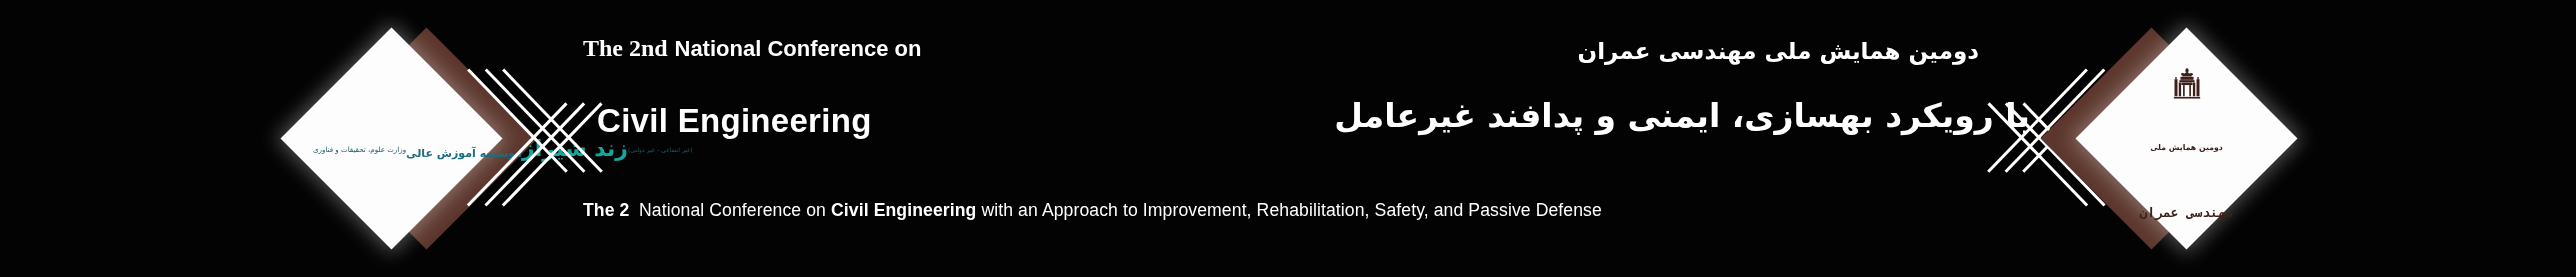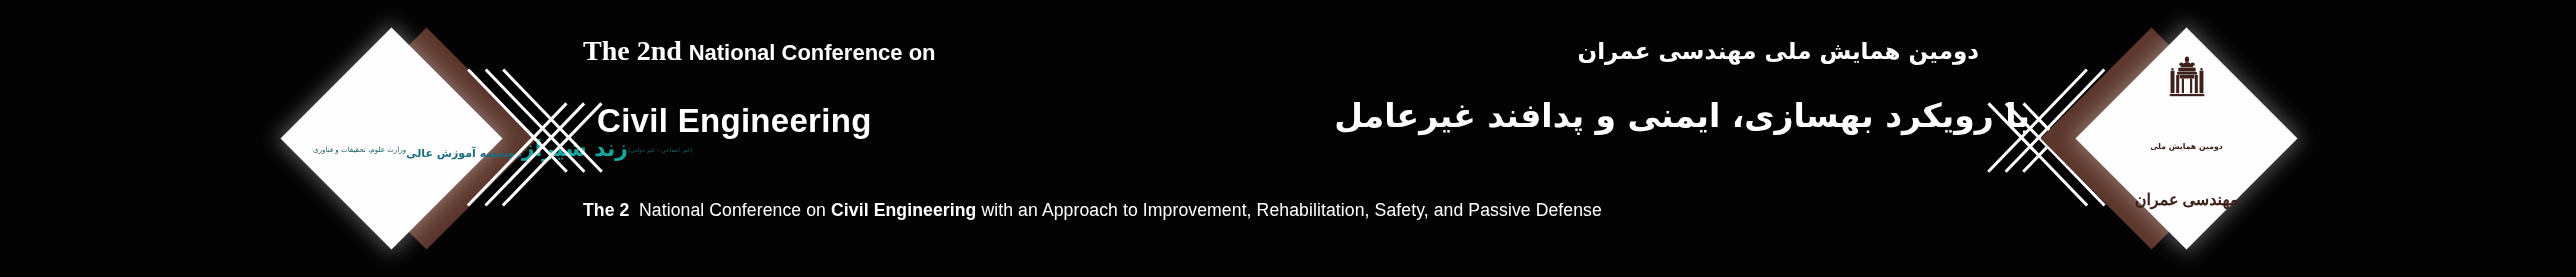--- a/index.html
+++ b/index.html
@@ -82,42 +82,42 @@
     font-size:22px;color:#16a6a0;direction:rtl;margin-top:0.7px;white-space:nowrap;
     letter-spacing:-0.7px;
   }
   .zand-note{
     font-family:"DejaVu Sans",sans-serif;
     font-size:6.1px;color:#1d5d6b;direction:rtl;margin-top:2px;white-space:nowrap;
   }
 
   
   .conf-inner{
-    position:absolute;left:122px;top:56px;width:157px;height:157px;
+    position:absolute;left:122px;top:68px;width:157px;height:157px;
     display:flex;flex-direction:column;align-items:center;justify-content:center;
     box-sizing:border-box;padding-bottom:4.1px;gap:36px;
   }
   .gate{width:62px;height:72px;display:block;}
   .conf-l1{
     font-family:"DejaVu Sans",sans-serif;font-weight:bold;
     font-size:7.8px;color:#3c2019;direction:rtl;margin-top:4.1px;white-space:nowrap;
   }
   .conf-l2{
-    font-family:Liberation Serif, serif;font-weight:bold;
-    font-size:16px;color:#3c2019;direction:rtl;margin-top:3px;white-space:nowrap;
+    font-family:Liberation Mono, monospace;font-weight:bold;
+    font-size:13px;color:#3c2019;direction:rtl;margin-top:17px;white-space:nowrap;
     letter-spacing:-0.3px;
   }
 
   
   .en-line1{
     position:absolute;left:583px;top:35px;color:#fff;white-space:nowrap;
   }
   .en-ord{
     font-family:"Liberation Serif","DejaVu Serif",serif;font-weight:bold;
-    font-size:28px;vertical-align:baseline;
+    font-size:24px;vertical-align:baseline;
   }
   .en-rest{
     font-family:"Liberation Sans",sans-serif;font-weight:bold;
     font-size:22px;vertical-align:baseline;margin-left:6.8px;
   }
   .en-line2{
     position:absolute;left:597px;top:102px;color:#fff;white-space:nowrap;
     font-family:"Liberation Sans",sans-serif;font-weight:bold;font-size:33px;
     letter-spacing:0.3px;
   }

